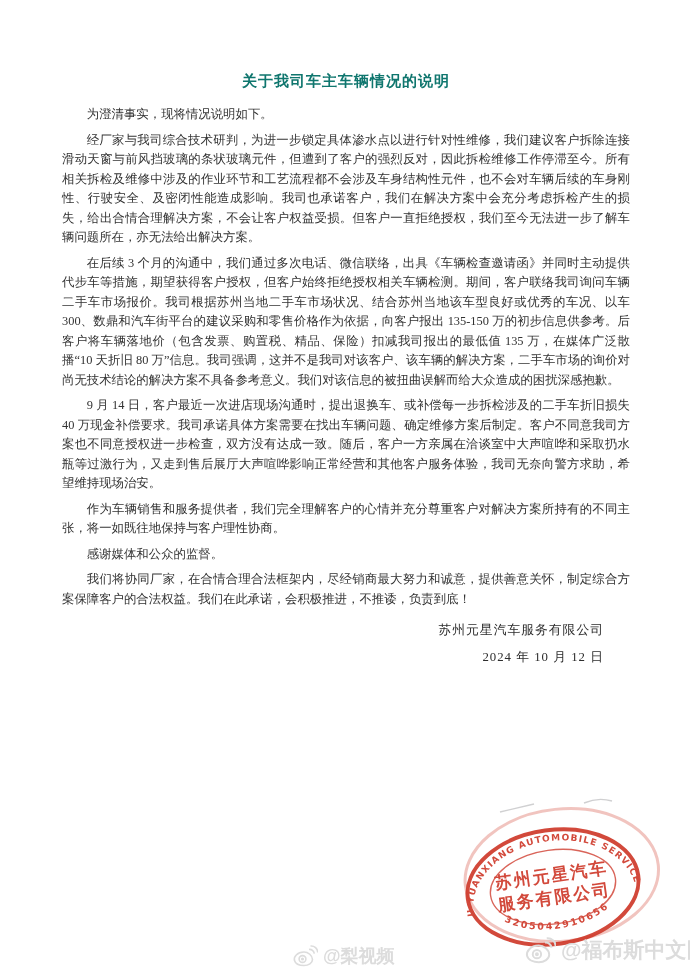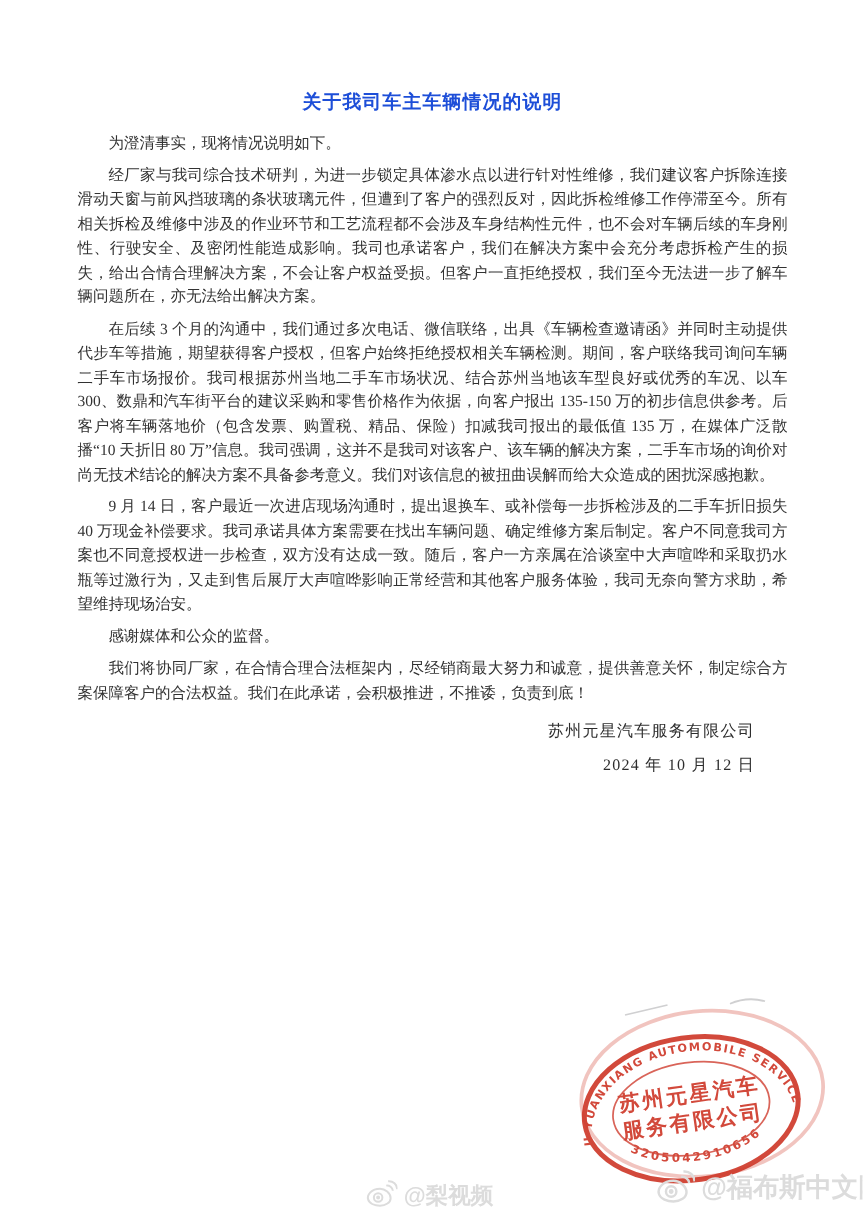--- a/index.html
+++ b/index.html
@@ -14,21 +14,21 @@
   .page {
     position: absolute; inset: 0;
     padding: 72px 60px 0 62px;
     color: #2d2d2d;
   }
   .doc-title {
     text-align: center;
     font-weight: bold;
     font-size: 15px;
     letter-spacing: 1px;
-    color: #1d4ed8;
+    color: #0f766e;
     margin-bottom: 14px;
   }
   .doc-body p {
     font-size: 12.4px;
     line-height: 19.5px;
     text-align: justify;
     text-indent: 2em;
     margin-bottom: 6px;
     color: #323232;
   }
@@ -43,41 +43,42 @@
   .stamp-wrap {
     position: absolute;
     left: 438px; top: 795px;
     width: 232px; height: 172px;
     mix-blend-mode: multiply;
     pointer-events: none;
   }
   .watermark {
     position: absolute;
     display: flex;
-    align-items: flex-start;
+    align-items: center;
     gap: 5px;
     color: #dcdcdc;
     font-family: "Liberation Sans", "DejaVu Sans", sans-serif;
     font-weight: bold;
     white-space: nowrap;
   }
   .wm-left  { left: 292px; top: 944px; font-size: 18px; }
   .wm-right { left: 524px; top: 936px; font-size: 21px; }
   .wm-icon svg { display: block; }
 </style>
 </head>
 <body>
 
 <div class="page">
   <div class="doc-title">关于我司车主车辆情况的说明</div>
   <div class="doc-body">
     <p>为澄清事实，现将情况说明如下。</p>
     <p>经厂家与我司综合技术研判，为进一步锁定具体渗水点以进行针对性维修，我们建议客户拆除连接滑动天窗与前风挡玻璃的条状玻璃元件，但遭到了客户的强烈反对，因此拆检维修工作停滞至今。所有相关拆检及维修中涉及的作业环节和工艺流程都不会涉及车身结构性元件，也不会对车辆后续的车身刚性、行驶安全、及密闭性能造成影响。我司也承诺客户，我们在解决方案中会充分考虑拆检产生的损失，给出合情合理解决方案，不会让客户权益受损。但客户一直拒绝授权，我们至今无法进一步了解车辆问题所在，亦无法给出解决方案。</p>
     <p>在后续 3 个月的沟通中，我们通过多次电话、微信联络，出具《车辆检查邀请函》并同时主动提供代步车等措施，期望获得客户授权，但客户始终拒绝授权相关车辆检测。期间，客户联络我司询问车辆二手车市场报价。我司根据苏州当地二手车市场状况、结合苏州当地该车型良好或优秀的车况、以车 300、数鼎和汽车街平台的建议采购和零售价格作为依据，向客户报出 135-150 万的初步信息供参考。后客户将车辆落地价（包含发票、购置税、精品、保险）扣减我司报出的最低值 135 万，在媒体广泛散播“10 天折旧 80 万”信息。我司强调，这并不是我司对该客户、该车辆的解决方案，二手车市场的询价对尚无技术结论的解决方案不具备参考意义。我们对该信息的被扭曲误解而给大众造成的困扰深感抱歉。</p>
     <p>9 月 14 日，客户最近一次进店现场沟通时，提出退换车、或补偿每一步拆检涉及的二手车折旧损失 40 万现金补偿要求。我司承诺具体方案需要在找出车辆问题、确定维修方案后制定。客户不同意我司方案也不同意授权进一步检查，双方没有达成一致。随后，客户一方亲属在洽谈室中大声喧哗和采取扔水瓶等过激行为，又走到售后展厅大声喧哗影响正常经营和其他客户服务体验，我司无奈向警方求助，希望维持现场治安。</p>
+    <p>作为车辆销售和服务提供者，我们完全理解客户的心情并充分尊重客户对解决方案所持有的不同主张，将一如既往地保持与客户理性协商。</p>
     <p>感谢媒体和公众的监督。</p>
     <p>我们将协同厂家，在合情合理合法框架内，尽经销商最大努力和诚意，提供善意关怀，制定综合方案保障客户的合法权益。我们在此承诺，会积极推进，不推诿，负责到底！</p>
   </div>
   <div class="signature">
     <div class="sig-line">苏州元星汽车服务有限公司</div>
     <div class="sig-line">2024 年 10 月 12 日</div>
   </div>
 </div>
 
 <div class="stamp-wrap">

